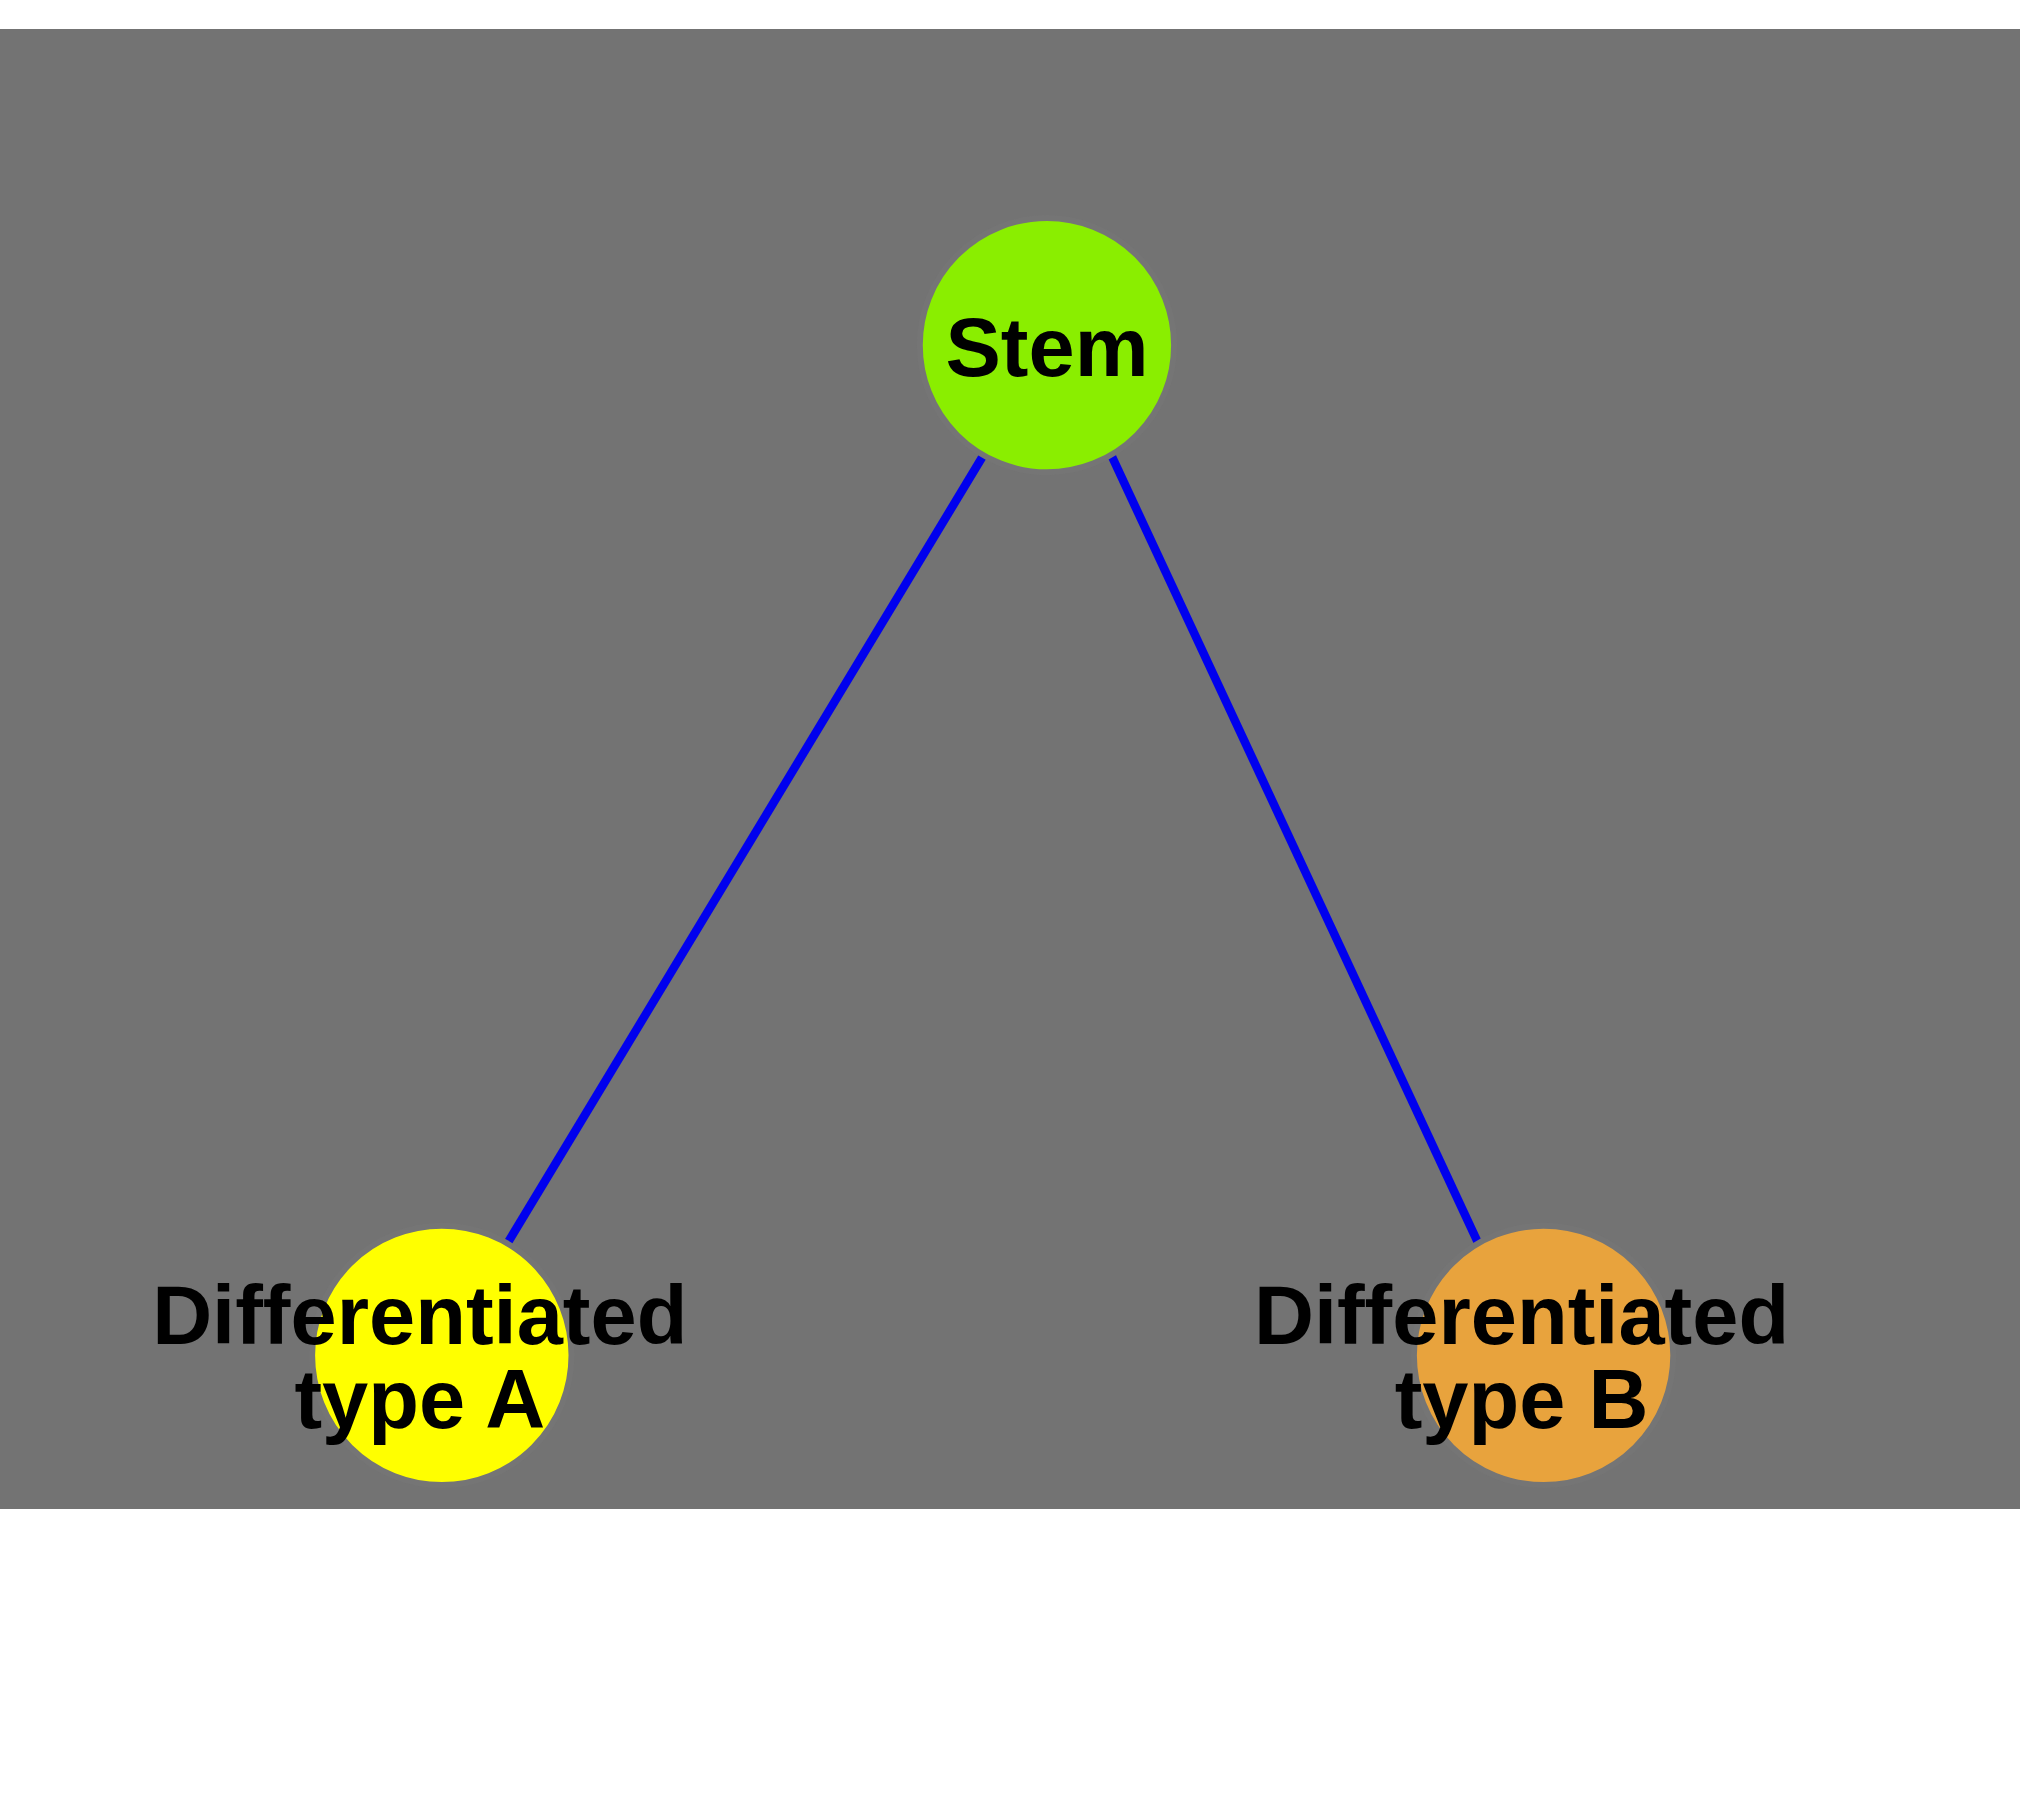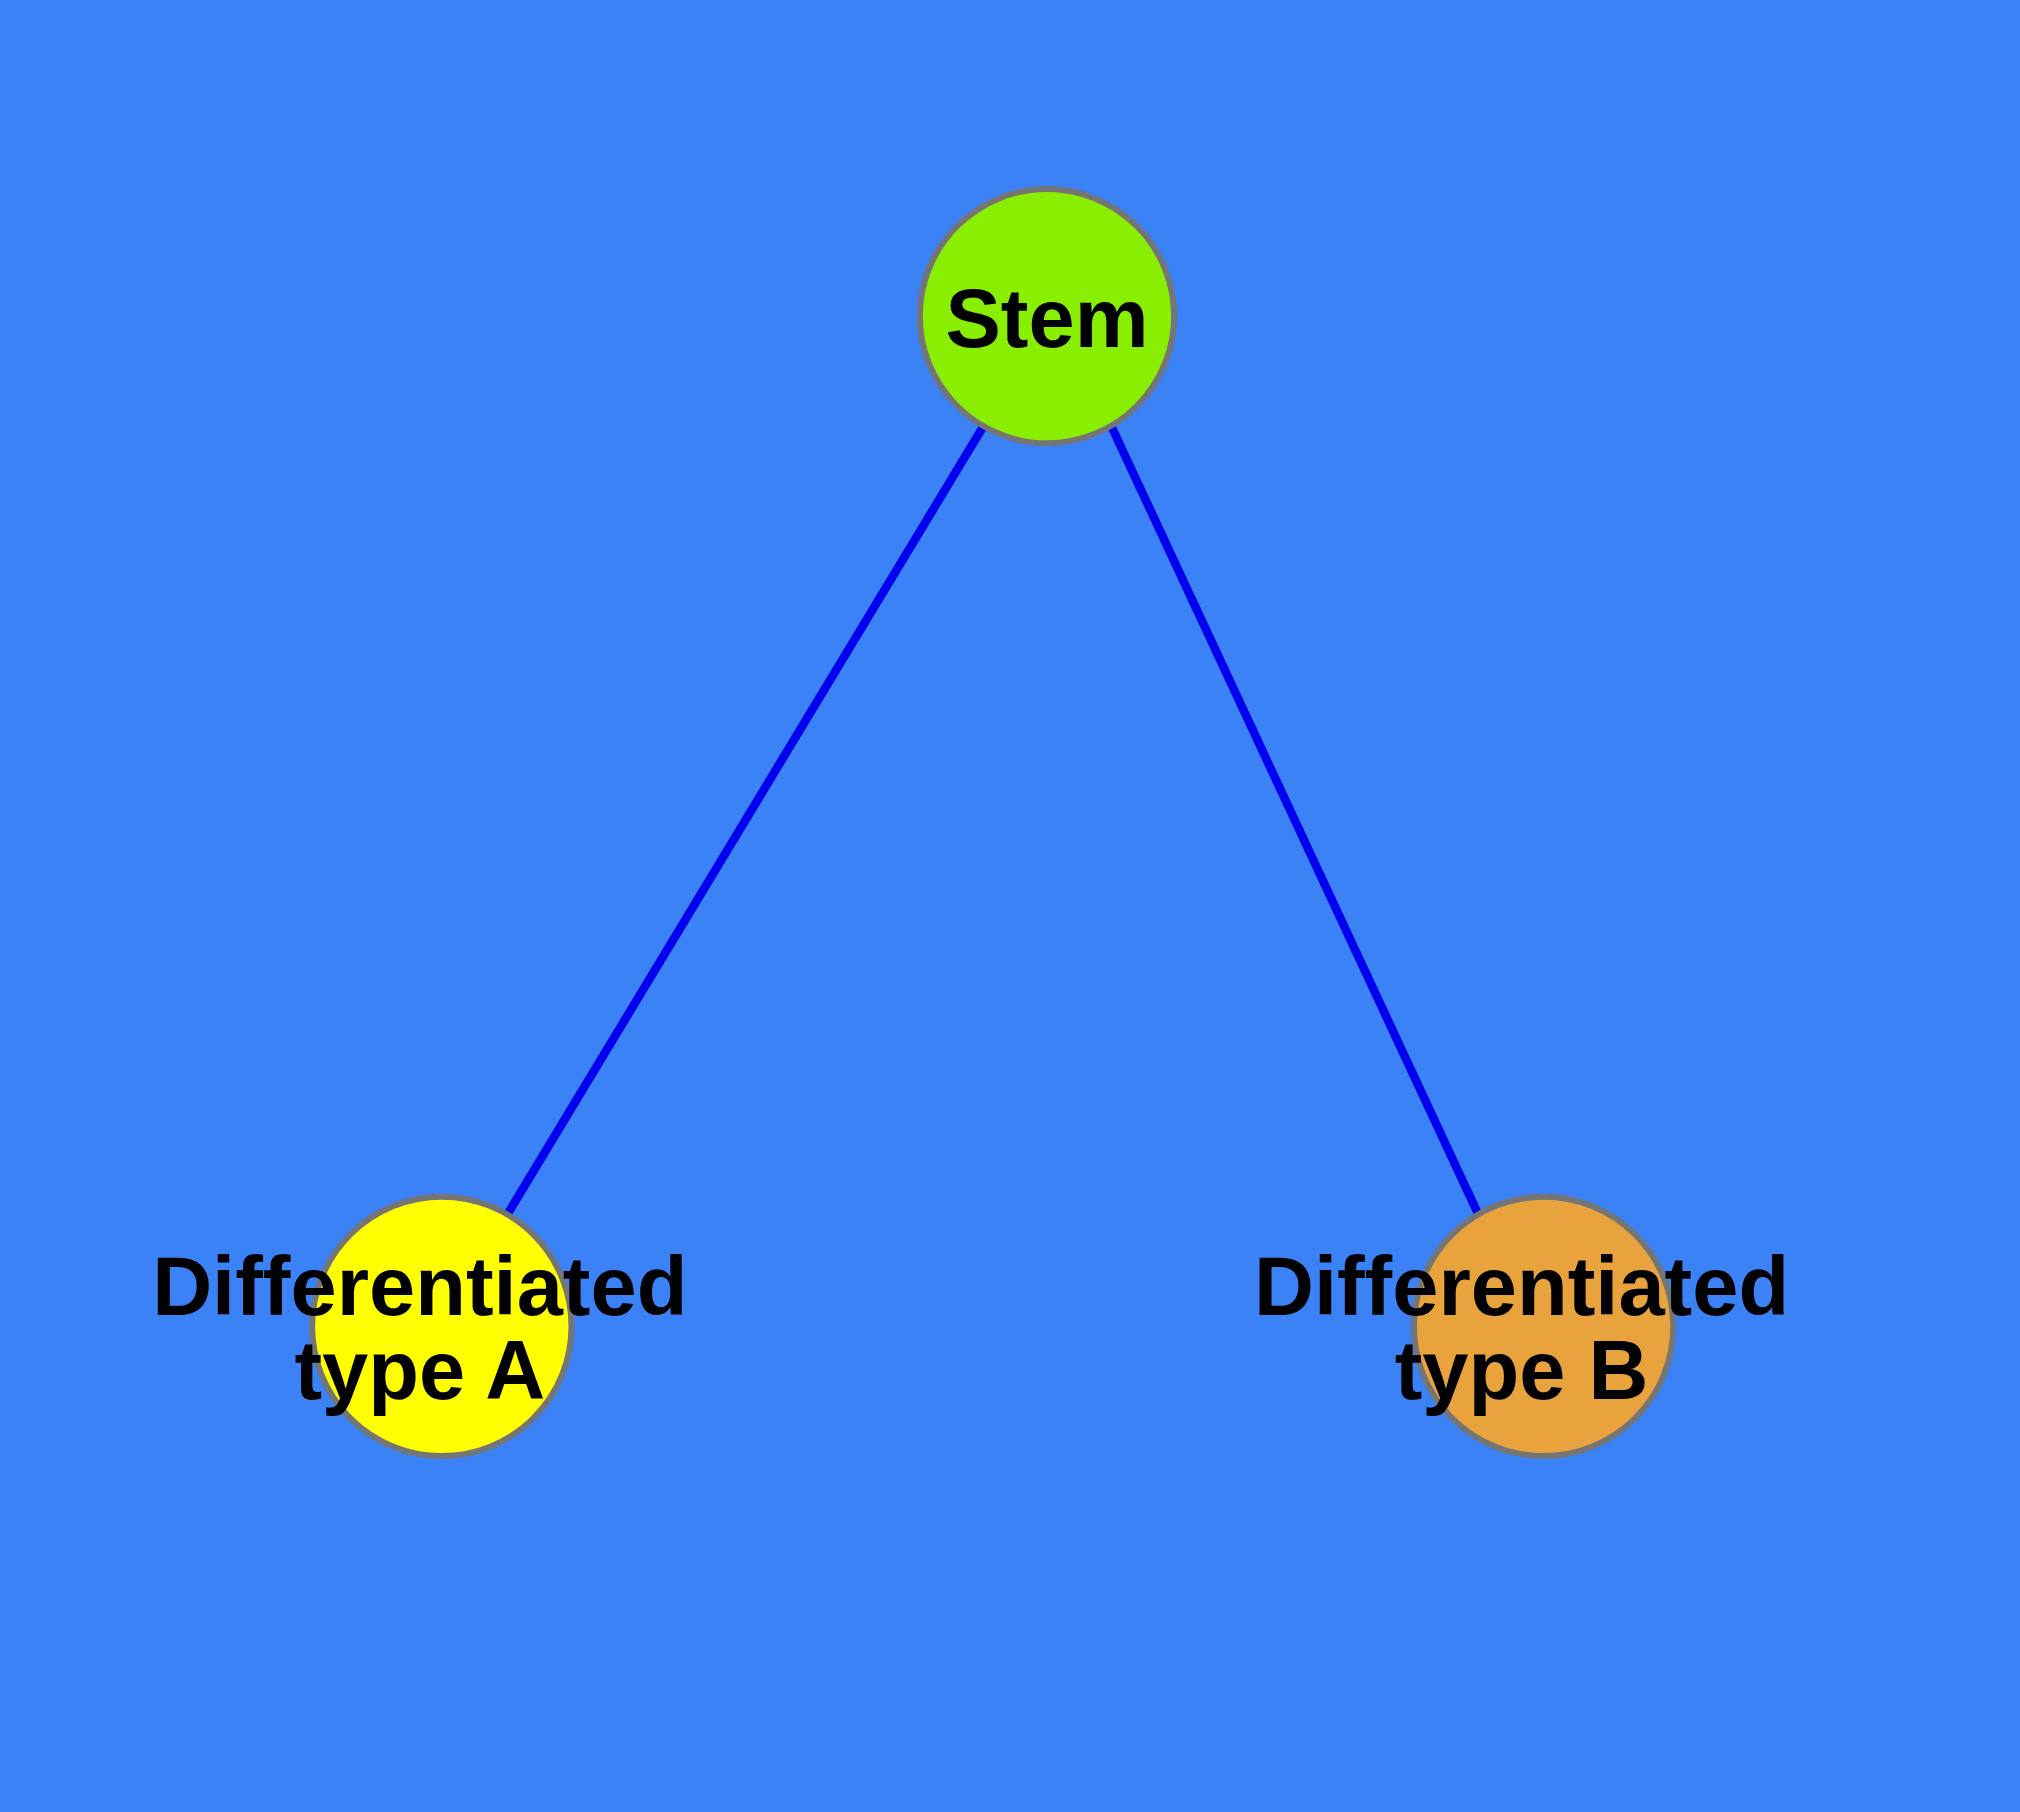--- a/index.html
+++ b/index.html
@@ -8,22 +8,23 @@
   }
   body {
     width: 2021px;
     height: 1812px;
     overflow: hidden;
     font-family: "Liberation Sans", sans-serif;
   }
   #diagram-canvas {
     position: relative;
     width: 2021px;
-    height: 1812px;
-    background: #3b82f6;
+    height: 1480px;
+    background: #737373;
+    margin-top: 29px;
   }
   #graph-svg {
     position: absolute;
     top: 0;
     left: 0;
     width: 2021px;
     height: 1812px;
   }
   .node-label {
     font-family: "Liberation Sans", sans-serif;

